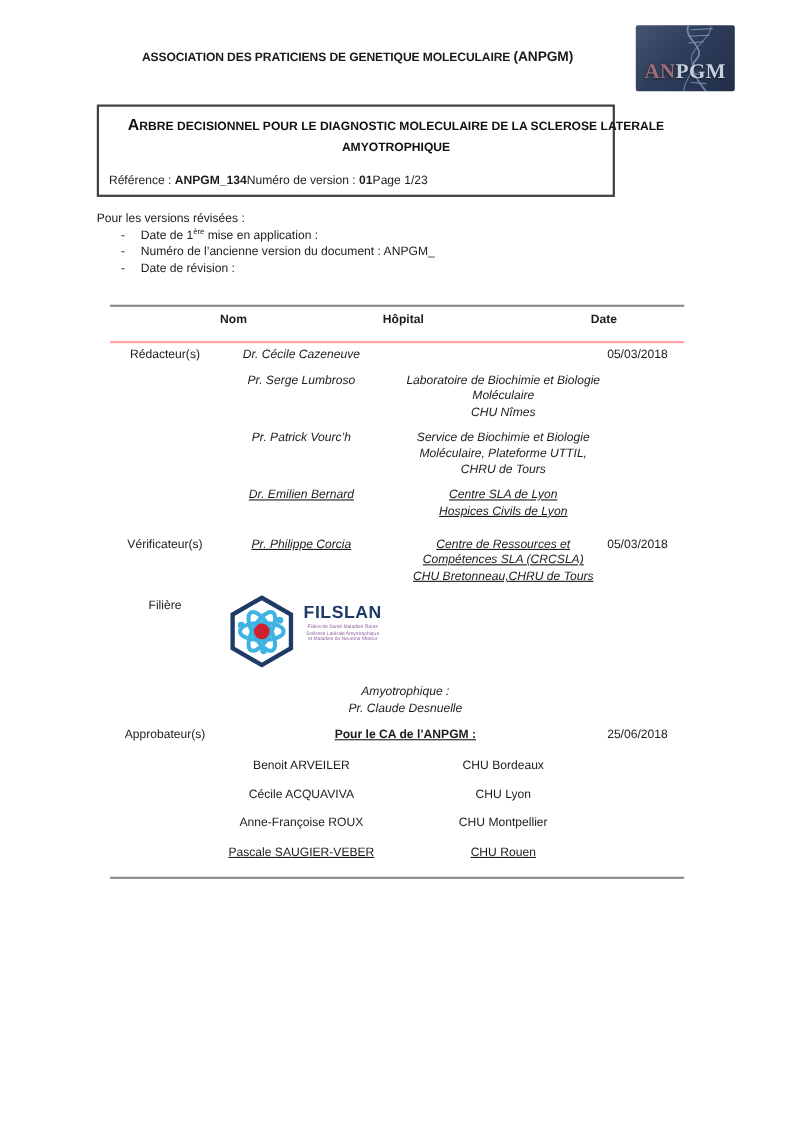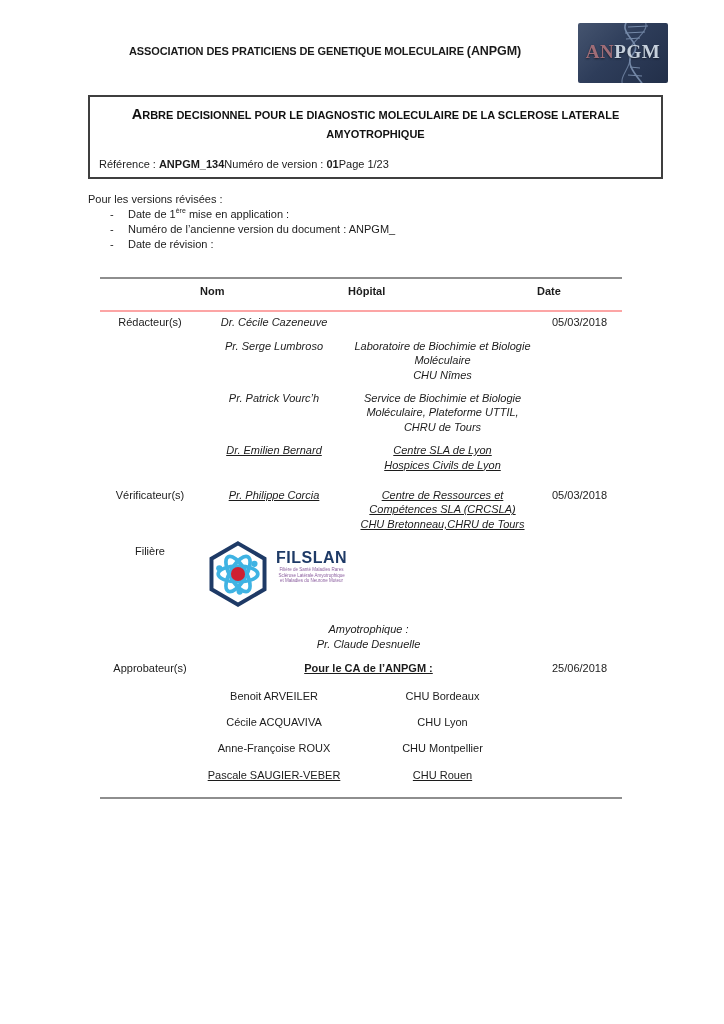--- a/index.html
+++ b/index.html
@@ -22,31 +22,31 @@
   }
   .org-title .acronym { font-size:12.5px; }
 
   .anpgm-logo {
     position:absolute; left:578px; top:23px; width:90px; height:60px;
     background:linear-gradient(135deg,#45546f 0%,#2e3d5a 45%,#222f49 100%);
     border-radius:2px; overflow:hidden;
   }
   .anpgm-logo svg { position:absolute; left:0; top:0; }
   .anpgm-logo .logo-word {
-    position:absolute; left:0; right:0; top:18px; text-align:center;
+    position:absolute; left:0; right:0; top:32px; text-align:center;
     font-family:"Liberation Serif","DejaVu Serif",serif;
     font-size:19px; font-weight:bold; letter-spacing:0.5px;
     text-shadow:0 1px 2px rgba(0,0,0,0.5);
   }
   .logo-word .l-left  { color:#a06d77; }
   .logo-word .l-right { color:#c6d0dc; }
 
   
   .title-box {
-    position:absolute; left:88px; top:95px; width:575px; height:84px;
+    position:absolute; left:88px; top:95px; width:471px; height:84px;
     border:2px solid #3f3f3f;
   }
   .doc-title {
     margin:8px auto 0; width:540px; text-align:center;
     font-size:11px; font-weight:bold; line-height:19px; color:#111;
   }
   .doc-title-line1::first-letter { font-size:14.5px; }
   .ref-row {
     position:absolute; left:0; right:0; bottom:7px;
     display:flex; align-items:baseline;
@@ -61,21 +61,21 @@
   .rev-item sup { font-size:7px; vertical-align:super; line-height:0; }
 
   
   .sig-table { position:absolute; left:100px; top:277px; width:522px; font-size:11px; line-height:14.4px; }
   .t-cols { display:grid; grid-template-columns:100px 148px 189px 85px; }
   .t-head {
     border-top:2px solid #8e8e8e; border-bottom:2px solid #fca5a5;
     padding:5px 0 12px 0; font-weight:bold;
   }
   .t-group { display:grid; grid-template-columns:100px 337px 85px; padding-top:3px;text-align:center; }
-  .entry { display:grid; grid-template-columns:148px 189px; margin-bottom:9px; }
+  .entry { display:grid; grid-template-columns:148px 189px; margin-bottom:9px;gap:15px; }
   .entry:last-child { margin-bottom:0;text-decoration:underline; }
   .hopital-cell, .nom-cell { white-space:pre-line; }
   .ital .nom-cell, .ital .hopital-cell { font-style:italic; }
   .mb-red { margin-bottom:13px; }
   .mb-ver { margin-bottom:10px; }
   .mb-fil { margin-bottom:7px; }
   .approb-heading { font-weight:bold; text-decoration:underline; margin-bottom:13px; }
   .approb .entry { margin-bottom:12px; }
   .t-bottom { border-top:2px solid #8e8e8e; margin-top:3px; }
 

